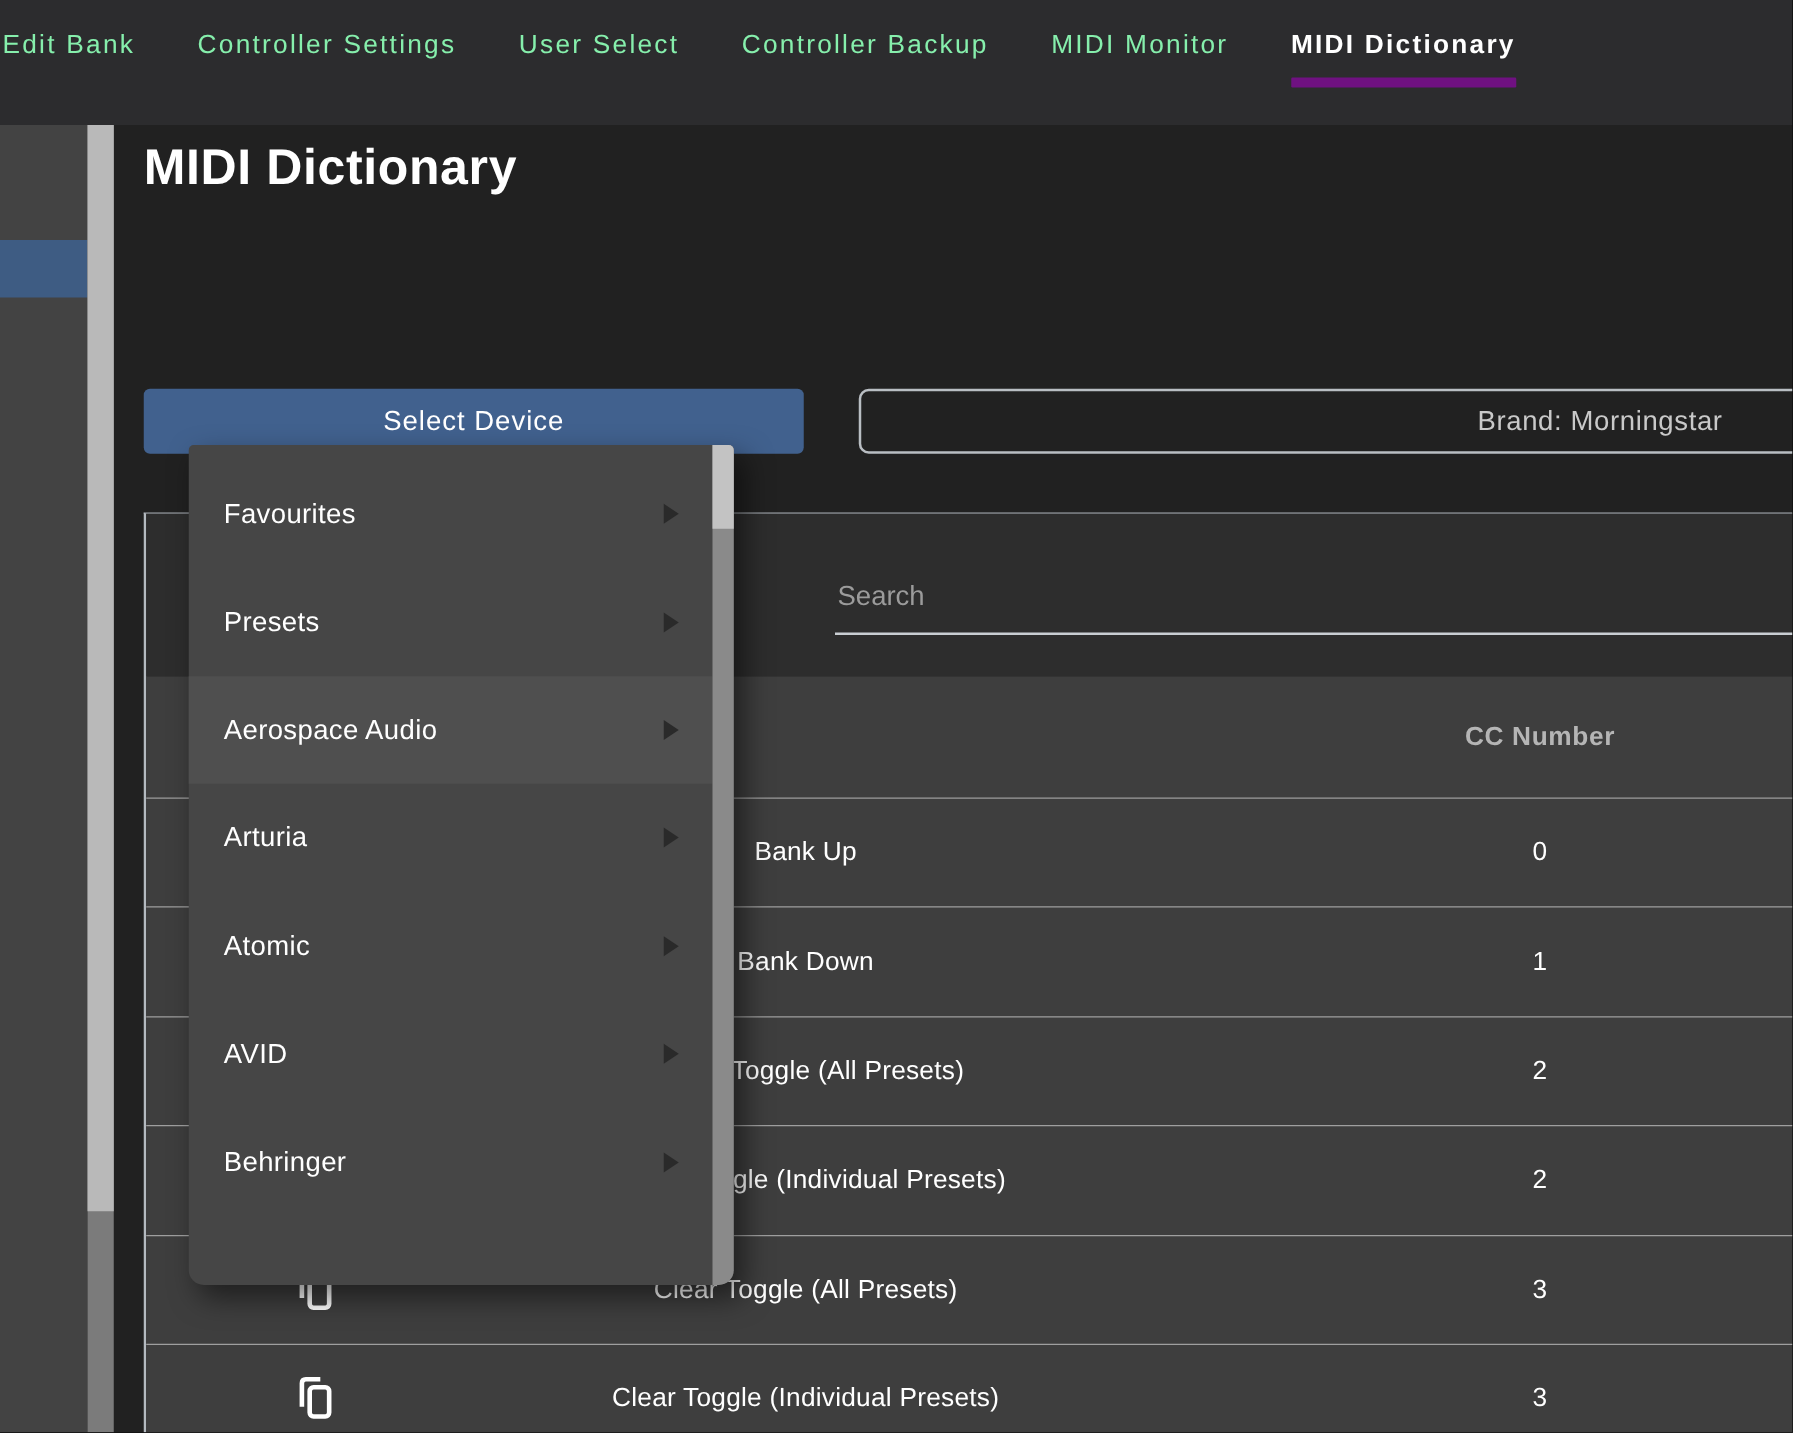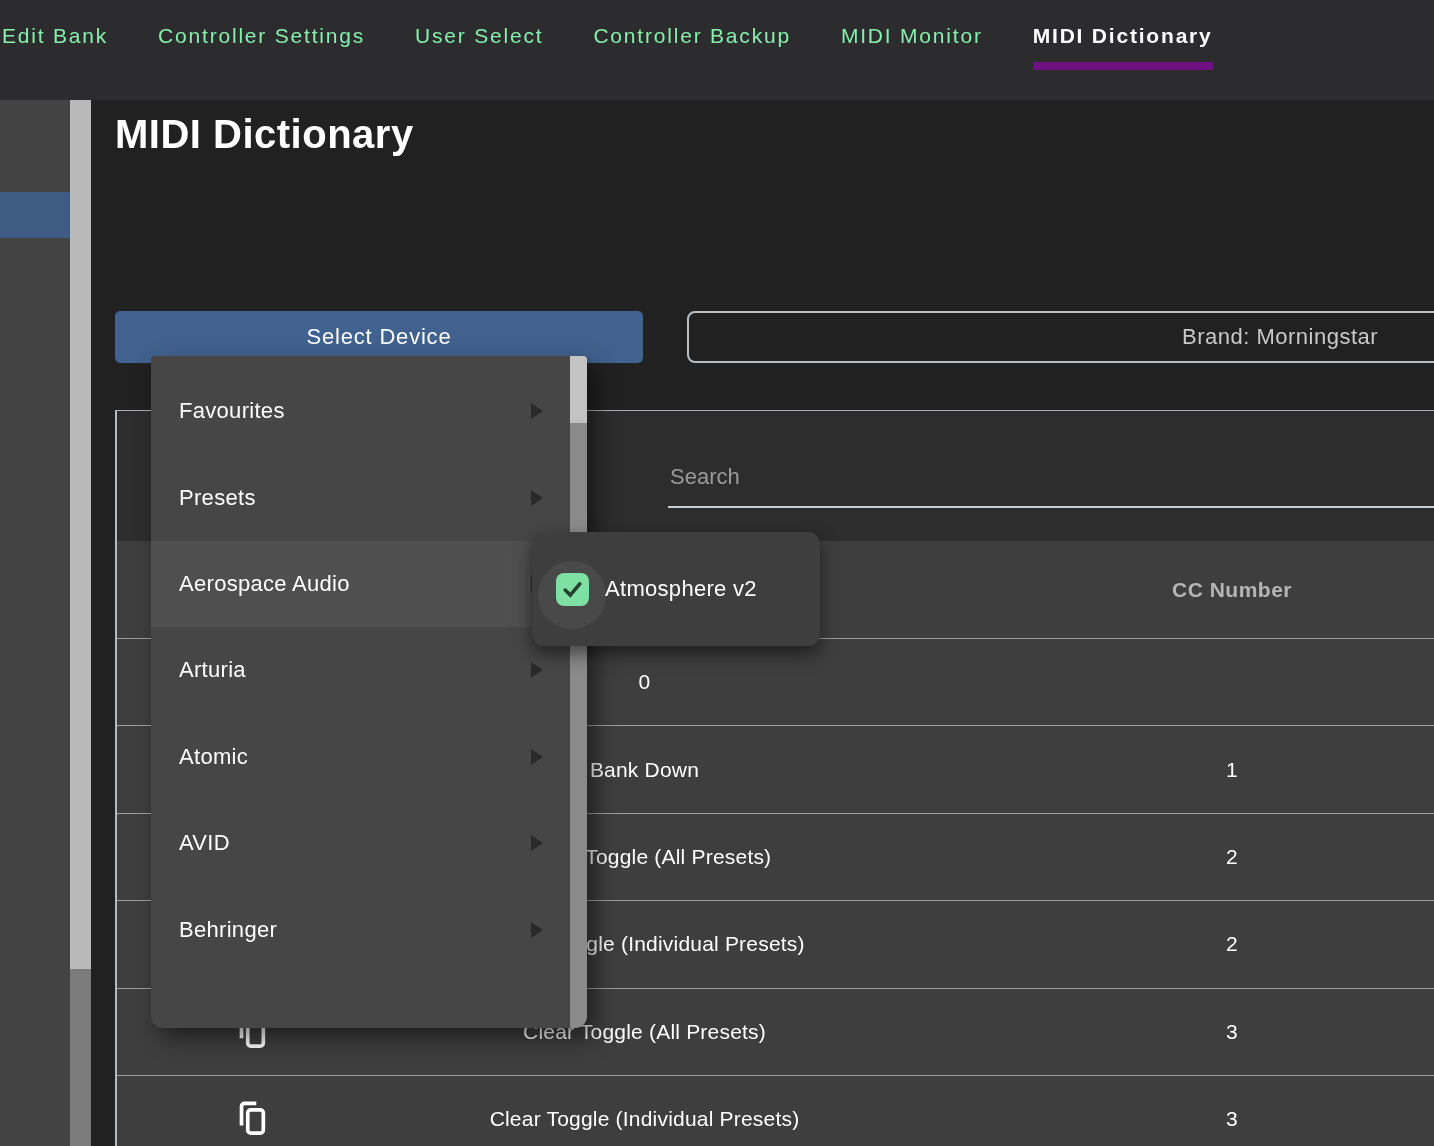--- a/index.html
+++ b/index.html
@@ -154,20 +154,21 @@
 
           <div class="trow">
             <div class="cell">
               <button class="copy-btn">
                 <svg width="34" height="40" viewBox="0 0 24 28">
                   <path d="M15 3 H6.8 Q4.6 3 4.6 5.2 V18.5" fill="none" stroke="#ffffff" stroke-width="2.6"></path>
                   <rect x="9" y="7.5" width="11" height="16.5" rx="2.2" fill="none" stroke="#ffffff" stroke-width="2.6"></rect>
                 </svg>
               </button>
             </div>
+            <div class="cell cell-name">Bank Up</div>
             <div class="cell cell-cc">0</div>
           </div>
 
           <div class="trow">
             <div class="cell">
               <button class="copy-btn">
                 <svg width="34" height="40" viewBox="0 0 24 28">
                   <path d="M15 3 H6.8 Q4.6 3 4.6 5.2 V18.5" fill="none" stroke="#ffffff" stroke-width="2.6"></path>
                   <rect x="9" y="7.5" width="11" height="16.5" rx="2.2" fill="none" stroke="#ffffff" stroke-width="2.6"></rect>
                 </svg>
@@ -269,26 +270,14 @@
         <div class="menu-item">
           <span class="menu-item-label">Behringer</span>
           <span class="chevron"></span>
         </div>
       </div>
     <div class="menu-scrollbar">
       <div class="menu-scrollbar-thumb"></div>
     </div>
   </div>
 
-  <div class="submenu">
-
-      <div class="submenu-item">
-        <span class="halo"></span>
-        <span class="checkbox">
-          <svg width="27" height="27" viewBox="0 0 24 24">
-            <path d="M5.5 12.5 L10 17 L18.5 7" fill="none" stroke="#26402f" stroke-width="3.2" stroke-linecap="round"></path>
-          </svg>
-        </span>
-        <span class="submenu-label">Atmosphere v2</span>
-      </div>
-    </div>
 
 </div>
 
 </body></html>

